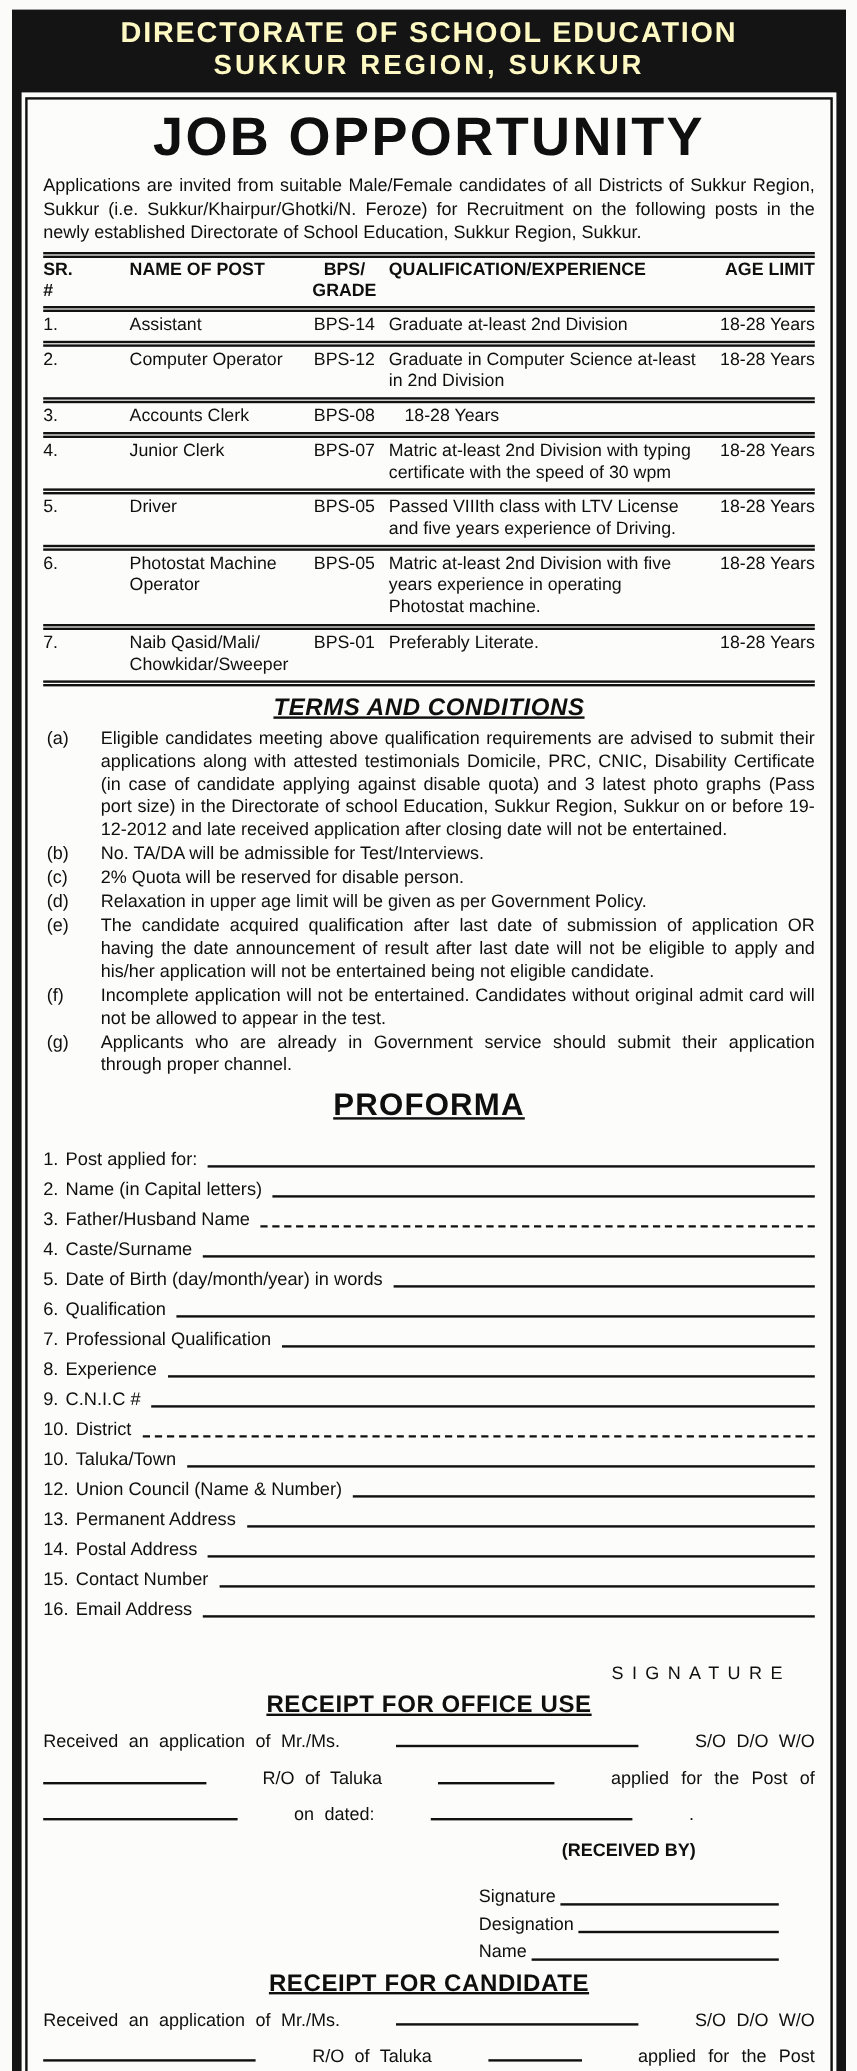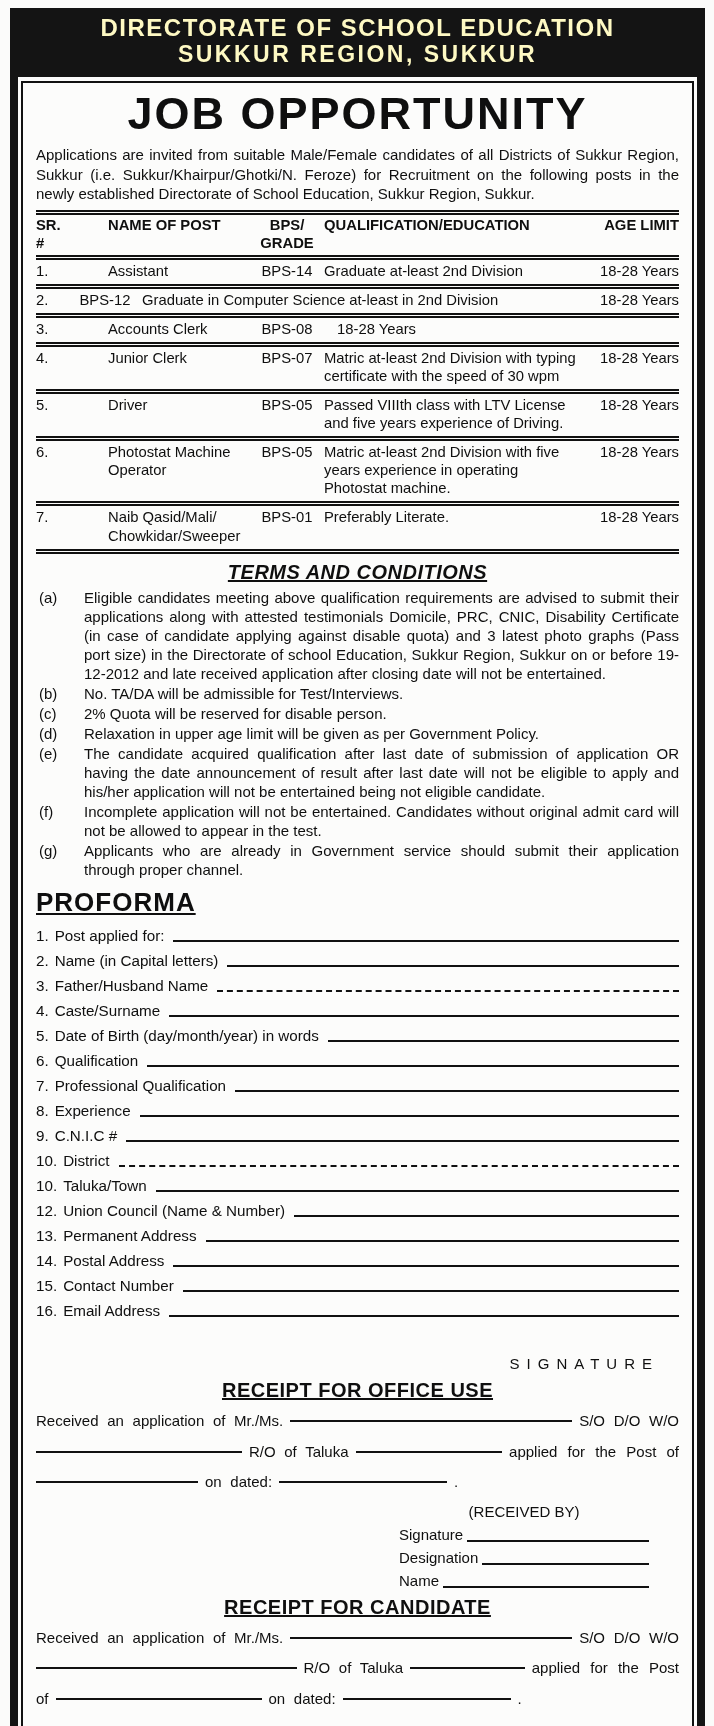--- a/index.html
+++ b/index.html
@@ -34,43 +34,43 @@
   .c5 { width: 92px; text-align: right; }
 
   .terms-h {
     text-align: center; font-size: 20px; font-weight: 700; font-style: italic;
     text-decoration: underline; margin: 7px 0 4px; letter-spacing: 0.5px;
   }
   .term { position: relative; padding-left: 48px; text-align: justify; font-size: 15px; line-height: 1.27; margin-bottom: 1px; }
   .term .tl { position: absolute; left: 3px; top: 0; }
 
   .proforma-h {
-    text-align: left; font-size: 26px; font-weight: 700;
-    text-decoration: underline; margin: 8px 0 1px; letter-spacing: 1px;
+    text-align: center; font-size: 26px; font-weight: 700;
+    text-decoration: underline; margin: 8px 0 14px; letter-spacing: 1px;
   }
   .frow { display: flex; align-items: flex-end; height: 25px; font-size: 15.2px; }
   .frow .no { margin-right: 6px; white-space: nowrap; }
   .frow .lbl { white-space: nowrap; }
   .fline { flex: 1; border-bottom: 2px solid #111; margin-left: 9px; margin-bottom: 2px; height: 10px; }
   .fline[data-style="dashed"] { border-bottom-style: dashed; }
 
   .signature-row { text-align: right; font-size: 15px; letter-spacing: 7px; margin: 36px 20px 4px 0; font-weight: 400; }
 
   .receipt-h {
     text-align: center; font-size: 20px; font-weight: 700;
     text-decoration: underline; margin: 7px 0 10px; letter-spacing: 0.5px;
   }
-  .rl { display: flex; align-items: flex-start; font-size: 15px; margin-bottom: 13px; word-spacing: 4.5px; line-height: 1.15; }
+  .rl { display: flex; align-items: center; font-size: 15px; margin-bottom: 13px; word-spacing: 4.5px; line-height: 1.15; gap: 40px; }
   .rl .txt { white-space: nowrap; }
   .bl { border-bottom: 2px solid #111; margin: 0 7px 1px; height: 10px; display: block; }
   .grow { flex: 1; }
   .rsuffix { flex: 1; text-align: right; word-spacing: 6px; white-space: nowrap; }
 
   .rb { width: 250px; margin: 0 30px 4px auto; font-size: 15px; }
-  .rb-label { text-align: center; margin-bottom: 0; }
+  .rb-label { text-align: center; margin-bottom: 15px; font-weight: bold; }
   .rb-row { display: flex; align-items: flex-end; height: 23px; }
   .rb-row .rb-lbl { margin-right: 4px; white-space: nowrap; }
   .fline2 { flex: 1; border-bottom: 2px solid #111; margin-bottom: 1px; height: 10px; }
 </style>
 </head>
 <body>
 
 <div class="page">
   <div class="frame">
 
@@ -90,33 +90,34 @@
           <div class="trow head">
             <div class="c1">
               <div>SR.</div>
               <div>#</div>
             </div>
             <div class="c2">NAME OF POST</div>
             <div class="c3">
               <div>BPS/</div>
               <div>GRADE</div>
             </div>
-            <div class="c4">QUALIFICATION/EDUCATION</div>
+            <div class="c4">QUALIFICATION/EXPERIENCE</div>
             <div class="c5">AGE LIMIT</div>
           </div>
 
           <div class="trow">
             <div class="c1">1.</div>
             <div class="c2">Assistant</div>
             <div class="c3">BPS-14</div>
             <div class="c4">Graduate at-least 2nd Division</div>
             <div class="c5">18-28 Years</div>
           </div>
           <div class="trow">
             <div class="c1">2.</div>
+            <div class="c2">Computer Operator</div>
             <div class="c3">BPS-12</div>
             <div class="c4">Graduate in Computer Science at-least in 2nd Division</div>
             <div class="c5">18-28 Years</div>
           </div>
           <div class="trow">
             <div class="c1">3.</div>
             <div class="c2">Accounts Clerk</div>
             <div class="c3">BPS-08</div>
             <div class="c5">18-28 Years</div>
           </div>

